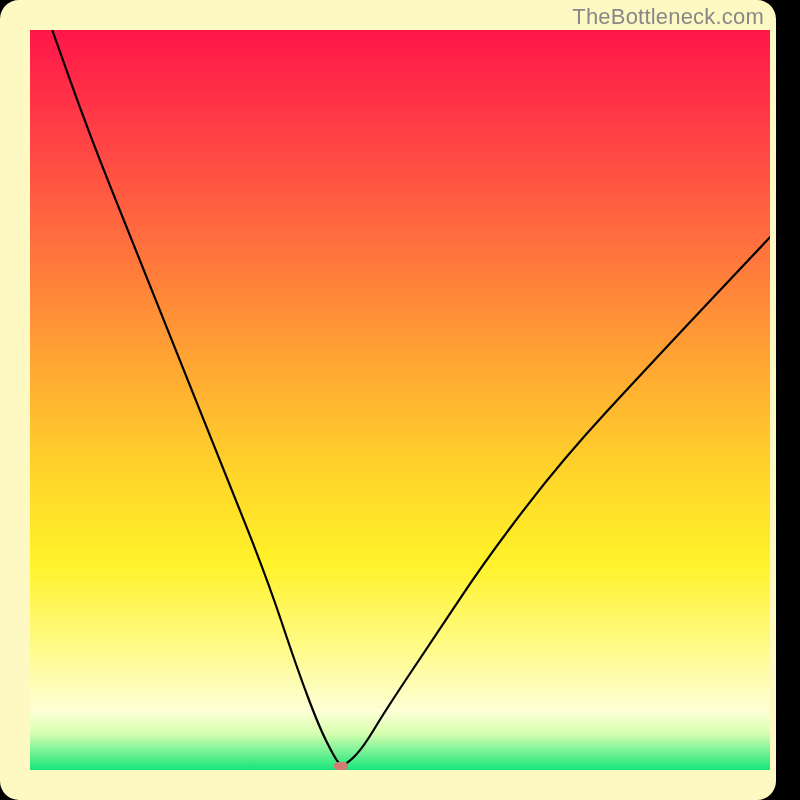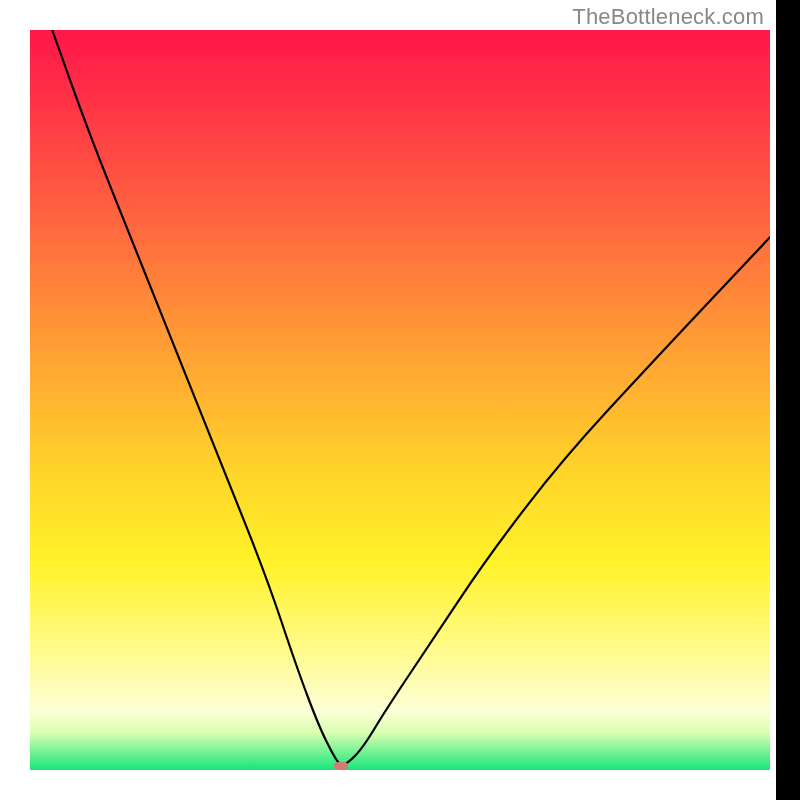--- a/index.html
+++ b/index.html
@@ -8,21 +8,22 @@
     width: 800px;
     height: 800px;
     overflow: hidden;
     background: #000;
     font-family: Arial, Helvetica, sans-serif;
   }
   .frame {
     position: relative;
     width: 776px;
     height: 800px;
-    background: #ffffff;
+    background: #fef9c3;
+    border-radius: 19px;
   }
   .watermark {
     position: absolute;
     top: 4px;
     right: 12px;
     color: #888;
     font-size: 22px;
     font-weight: 500;
     letter-spacing: 0.2px;
     z-index: 10;

